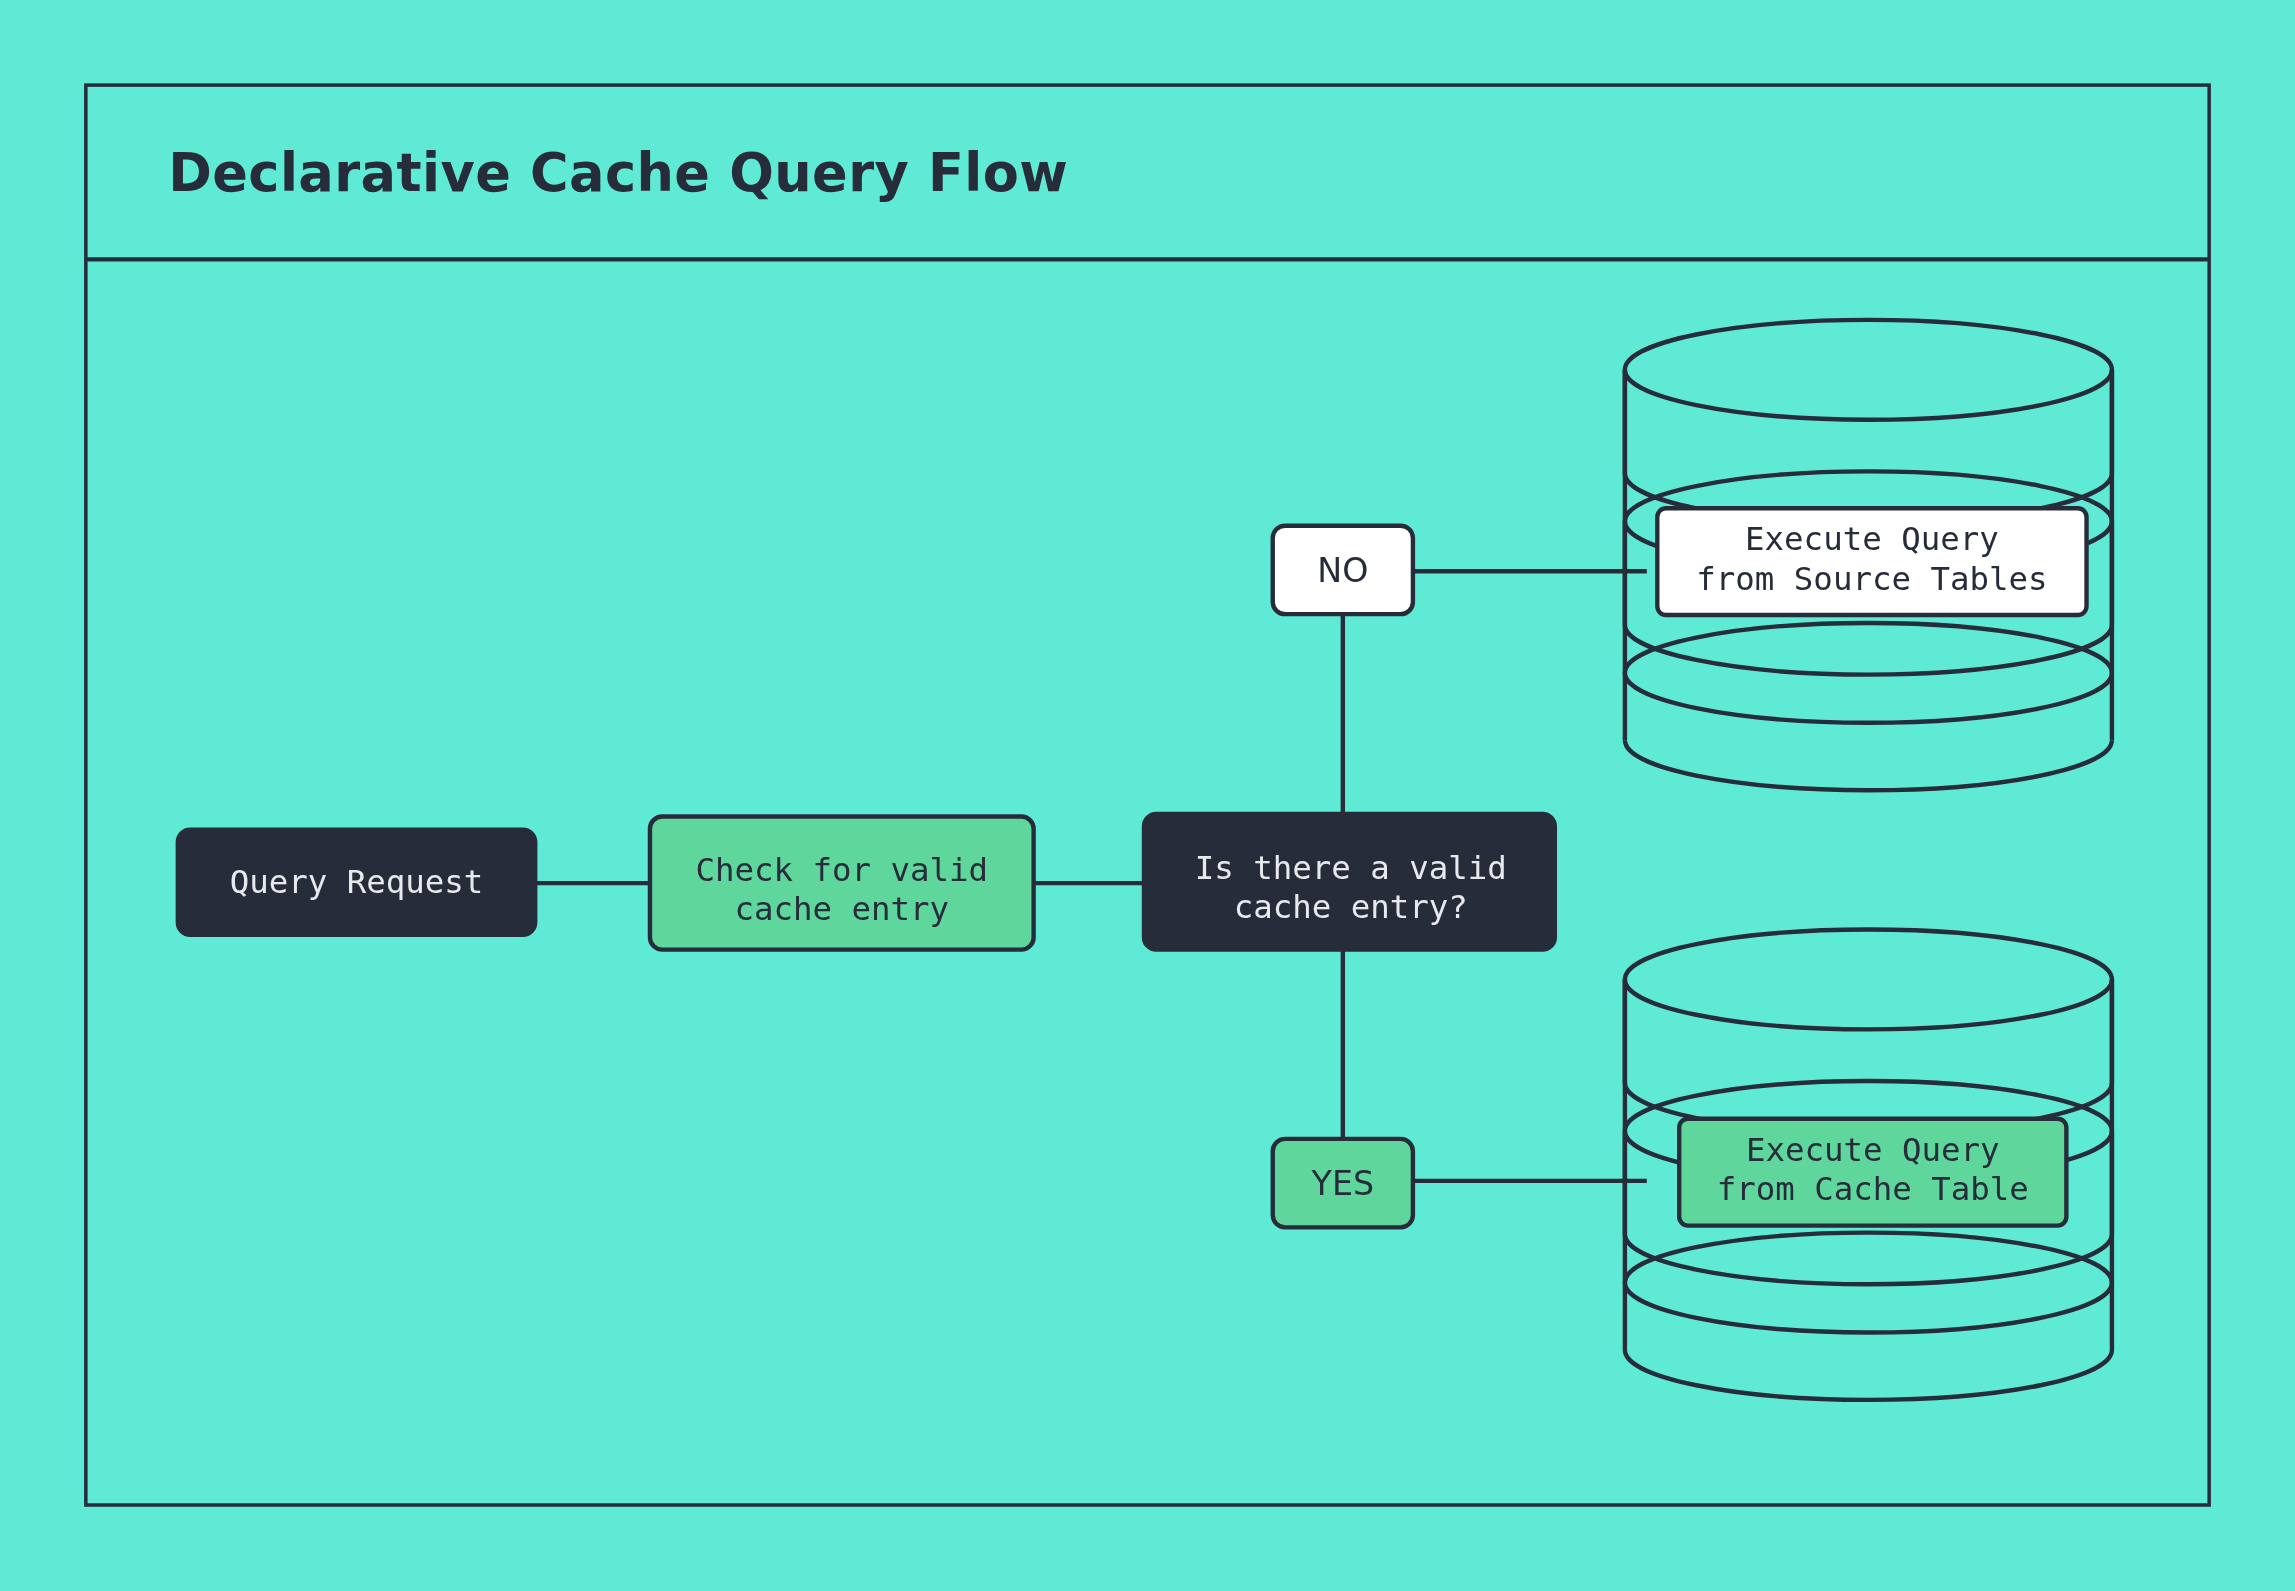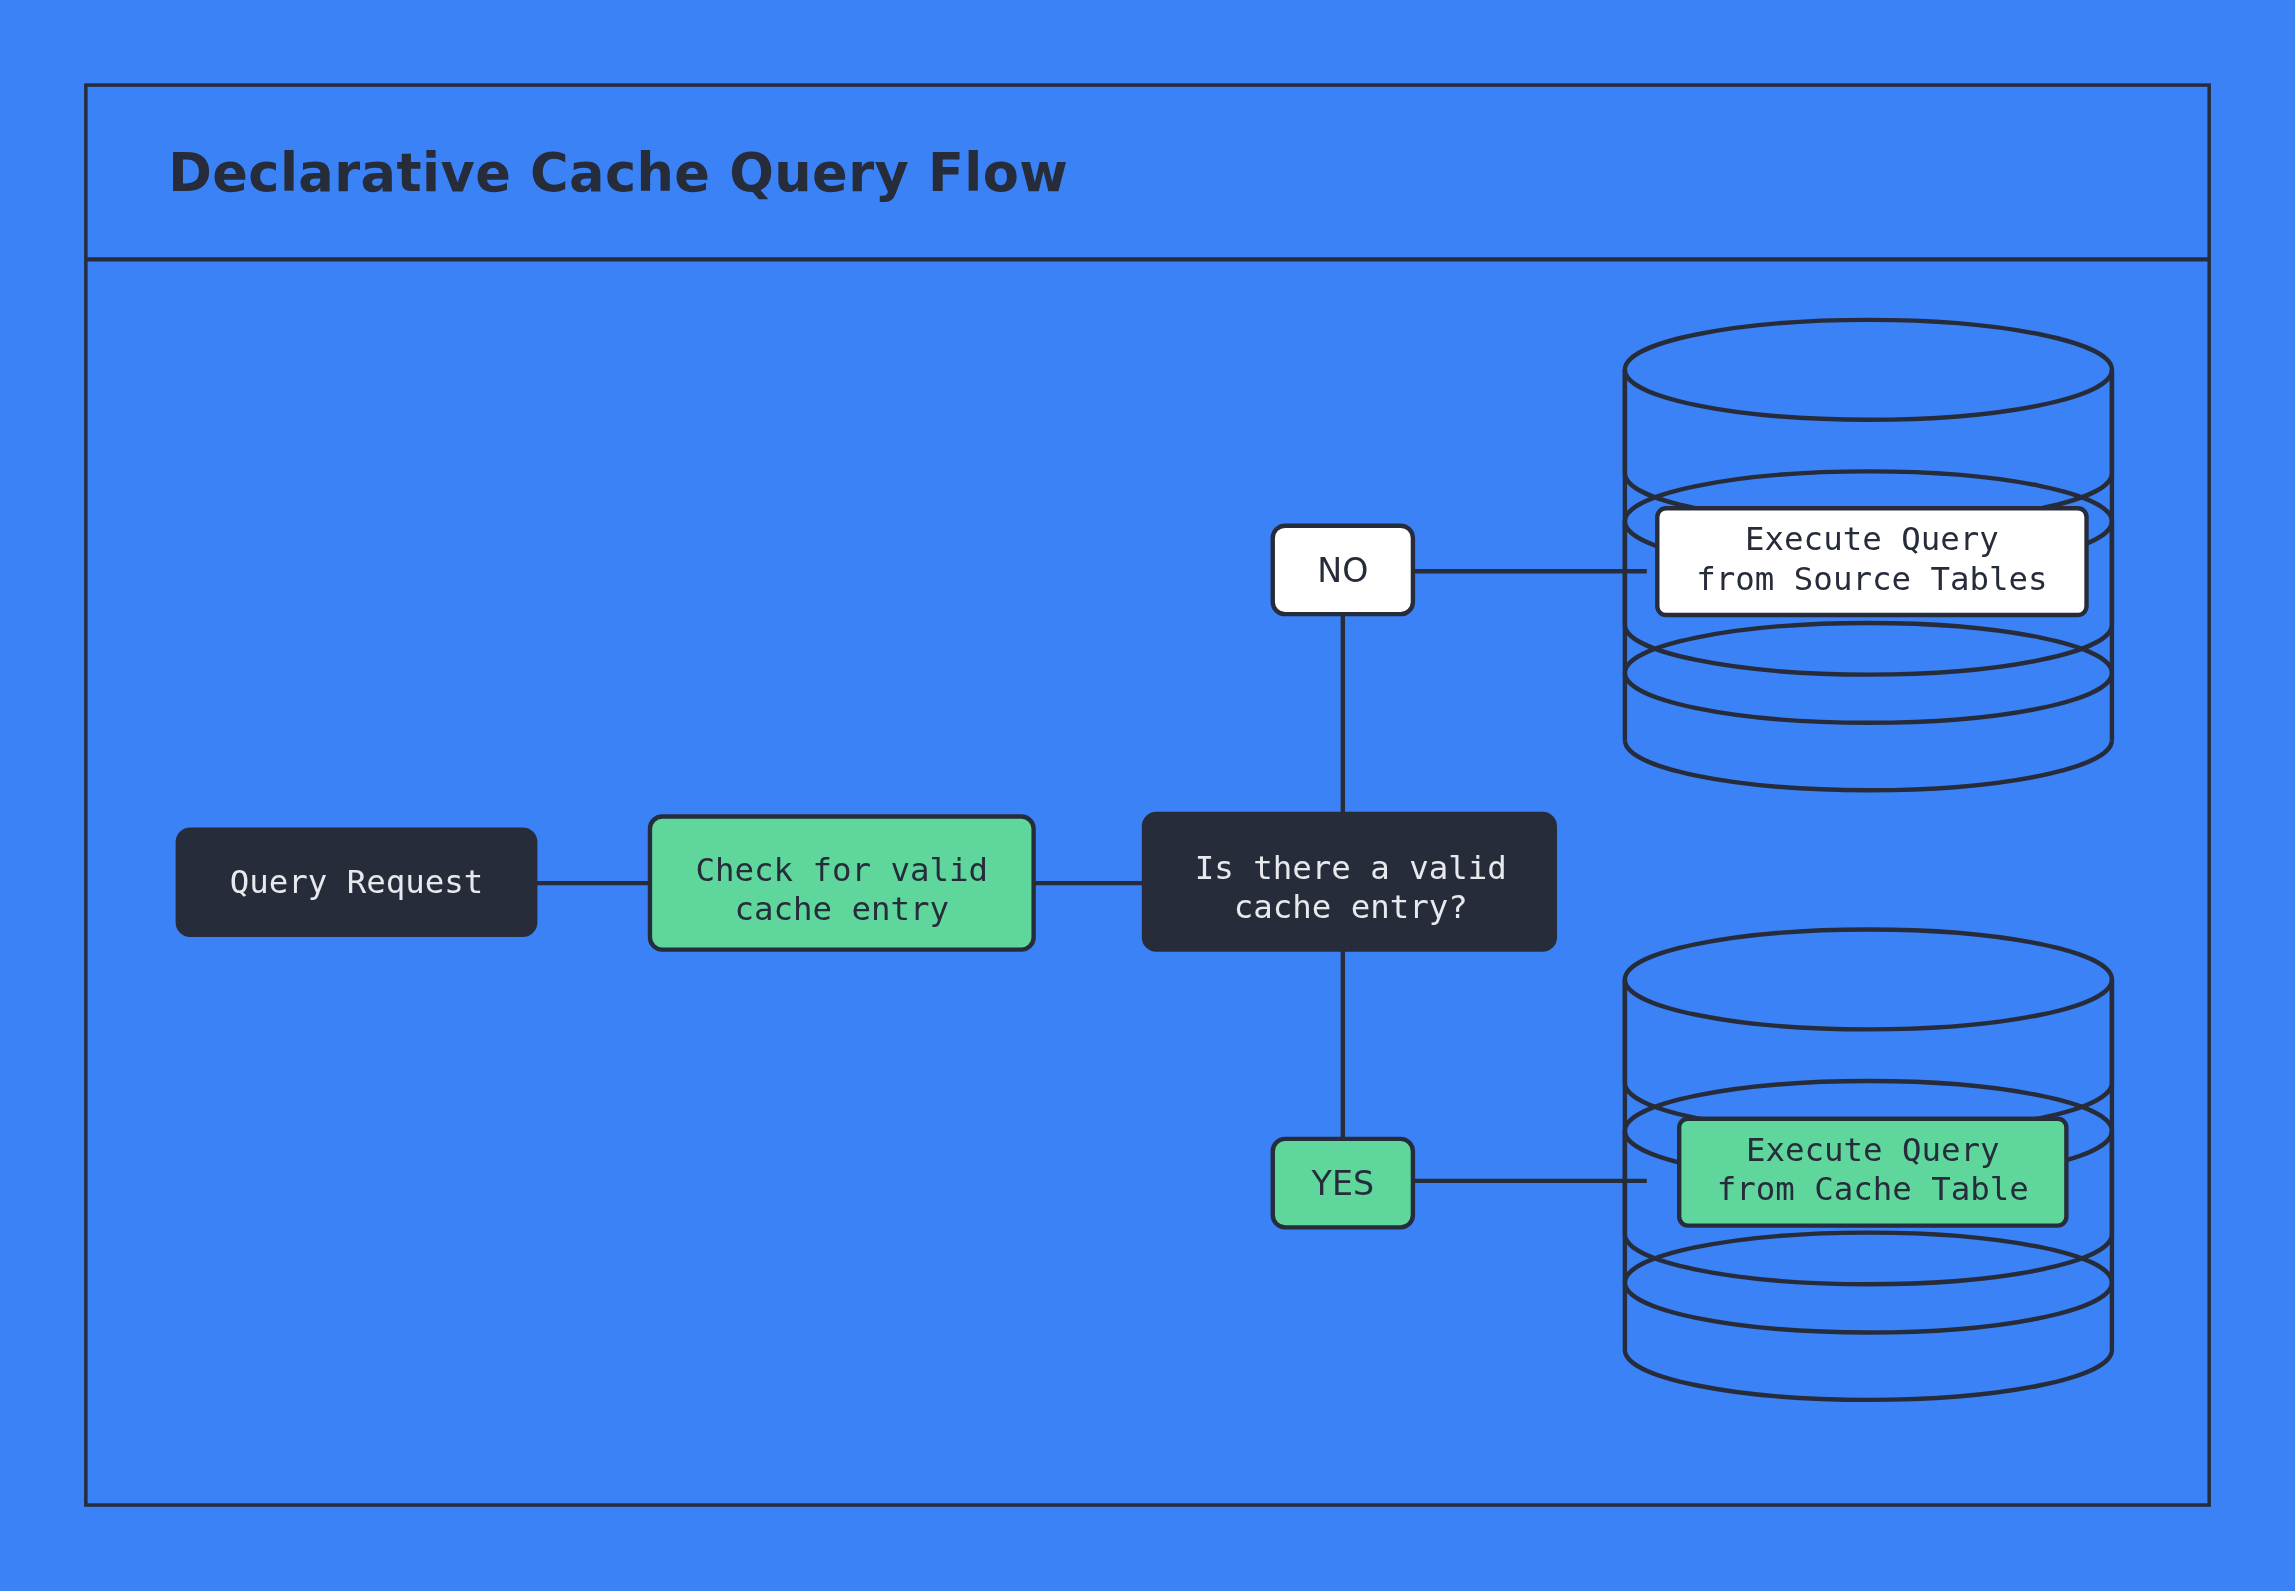--- a/index.html
+++ b/index.html
@@ -10,21 +10,21 @@
   body {
     width: 2295px;
     height: 1591px;
     font-family: "Liberation Sans", sans-serif;
     overflow: hidden;
   }
   #canvas {
     position: relative;
     width: 2295px;
     height: 1591px;
-    background: #3b82f6;
+    background: #5eead4;
   }
   #diagram-svg {
     position: absolute;
     left: 0;
     top: 0;
     width: 2295px;
     height: 1591px;
   }
   .frame-rect {
     fill: none;

